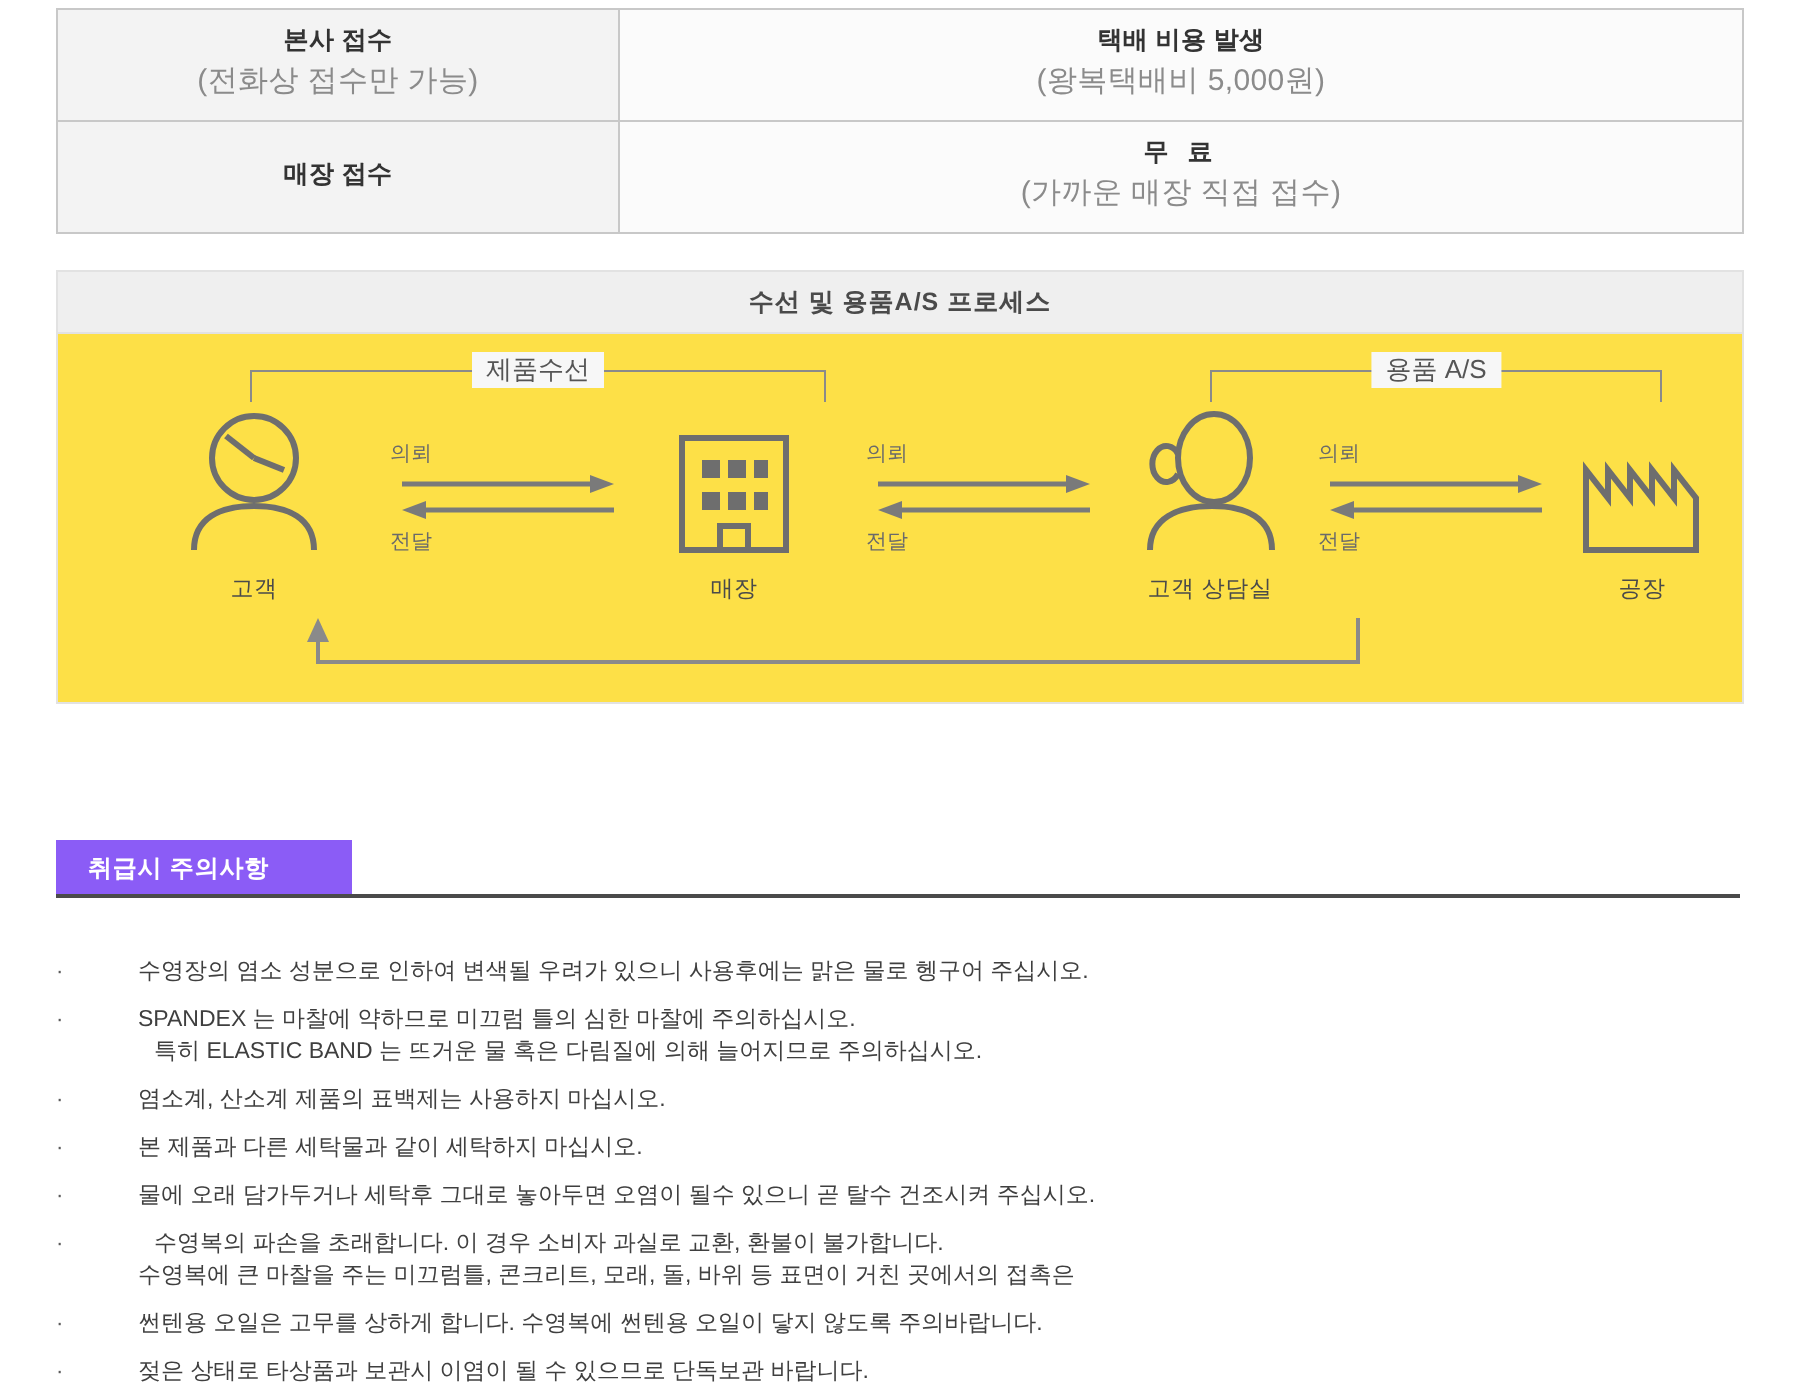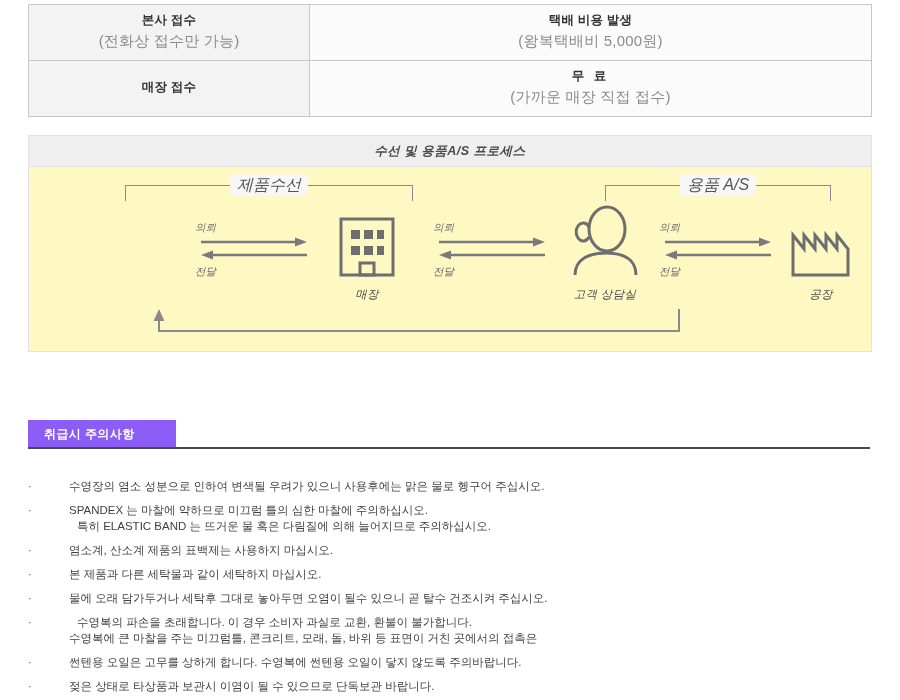--- a/index.html
+++ b/index.html
@@ -61,23 +61,22 @@
     letter-spacing: 3px;
   }
 
   
   .process {
     position: absolute;
     left: 28px;
     top: 135px;
     width: 842px;
     height: 215px;
-    background: #fef9c3;
+    background: #fde047;
     border: 1px solid #e2e2e2;
-    font-style: italic;
   }
   .process-title {
     height: 30px;
     line-height: 30px;
     text-align: center;
     font-size: 12.5px;
     font-weight: bold;
     color: #4a4a4a;
     background: #efefef;
     border-bottom: 1px solid #e2e2e2;
@@ -92,21 +91,21 @@
   .bracket {
     position: absolute;
     height: 16px;
     border-top: 1.5px solid #8a8a8a;
     border-left: 1.5px solid #8a8a8a;
     border-right: 1.5px solid #8a8a8a;
     box-sizing: border-box;
   }
   .bracket-label {
     position: absolute;
-    font-size: 16px;
+    font-size: 13px;
     color: #555555;
     background: #f7f7f7;
     padding: 0 7px;
     transform: translate(-50%, -50%);
     white-space: nowrap;
     text-align: right;
   }
 
   
   .node {
@@ -248,20 +247,31 @@
     <div class="process-title">수선 및 용품A/S 프로세스</div>
 
     <div class="diagram">
 
       <div class="bracket" style="left:96px; top:18px; width:288px;"></div>
       <div class="bracket-label" style="left:240px; top:18px;">제품수선</div>
 
       <div class="bracket" style="left:576px; top:18px; width:226px;"></div>
       <div class="bracket-label" style="left:689px; top:18px;">용품 A/S</div>
 
+      <div class="node" style="left:38px; top:38px;">
+        <div class="node-icon">
+          <svg width="78" height="72" viewBox="0 0 78 72">
+            <circle cx="39" cy="24" r="21" fill="none" stroke="#6e6e6e" stroke-width="3"></circle>
+            <path d="M39 24 L25 13" fill="none" stroke="#6e6e6e" stroke-width="3"></path>
+            <path d="M39 24 L54 30" fill="none" stroke="#6e6e6e" stroke-width="3"></path>
+            <path d="M9 70 C9 54 22 48 39 48 C56 48 69 54 69 70" fill="none" stroke="#6e6e6e" stroke-width="3"></path>
+          </svg>
+        </div>
+        <div class="node-label">고객</div>
+      </div>
 
       <div class="arrows" style="left:166px; top:55px;">
         <div class="arrow-label">의뢰</div>
         <svg class="arrow-svg" width="118" height="26" viewBox="0 0 118 26">
           <line x1="6" y1="6" x2="104" y2="6" stroke="#7a7a7a" stroke-width="2.5"></line>
           <polygon points="112,6 100,1.5 100,10.5" fill="#7a7a7a"></polygon>
           <line x1="14" y1="19" x2="112" y2="19" stroke="#7a7a7a" stroke-width="2.5"></line>
           <polygon points="6,19 18,14.5 18,23.5" fill="#7a7a7a"></polygon>
         </svg>
         <div class="arrow-label" style="margin-top:4px;">전달</div>

